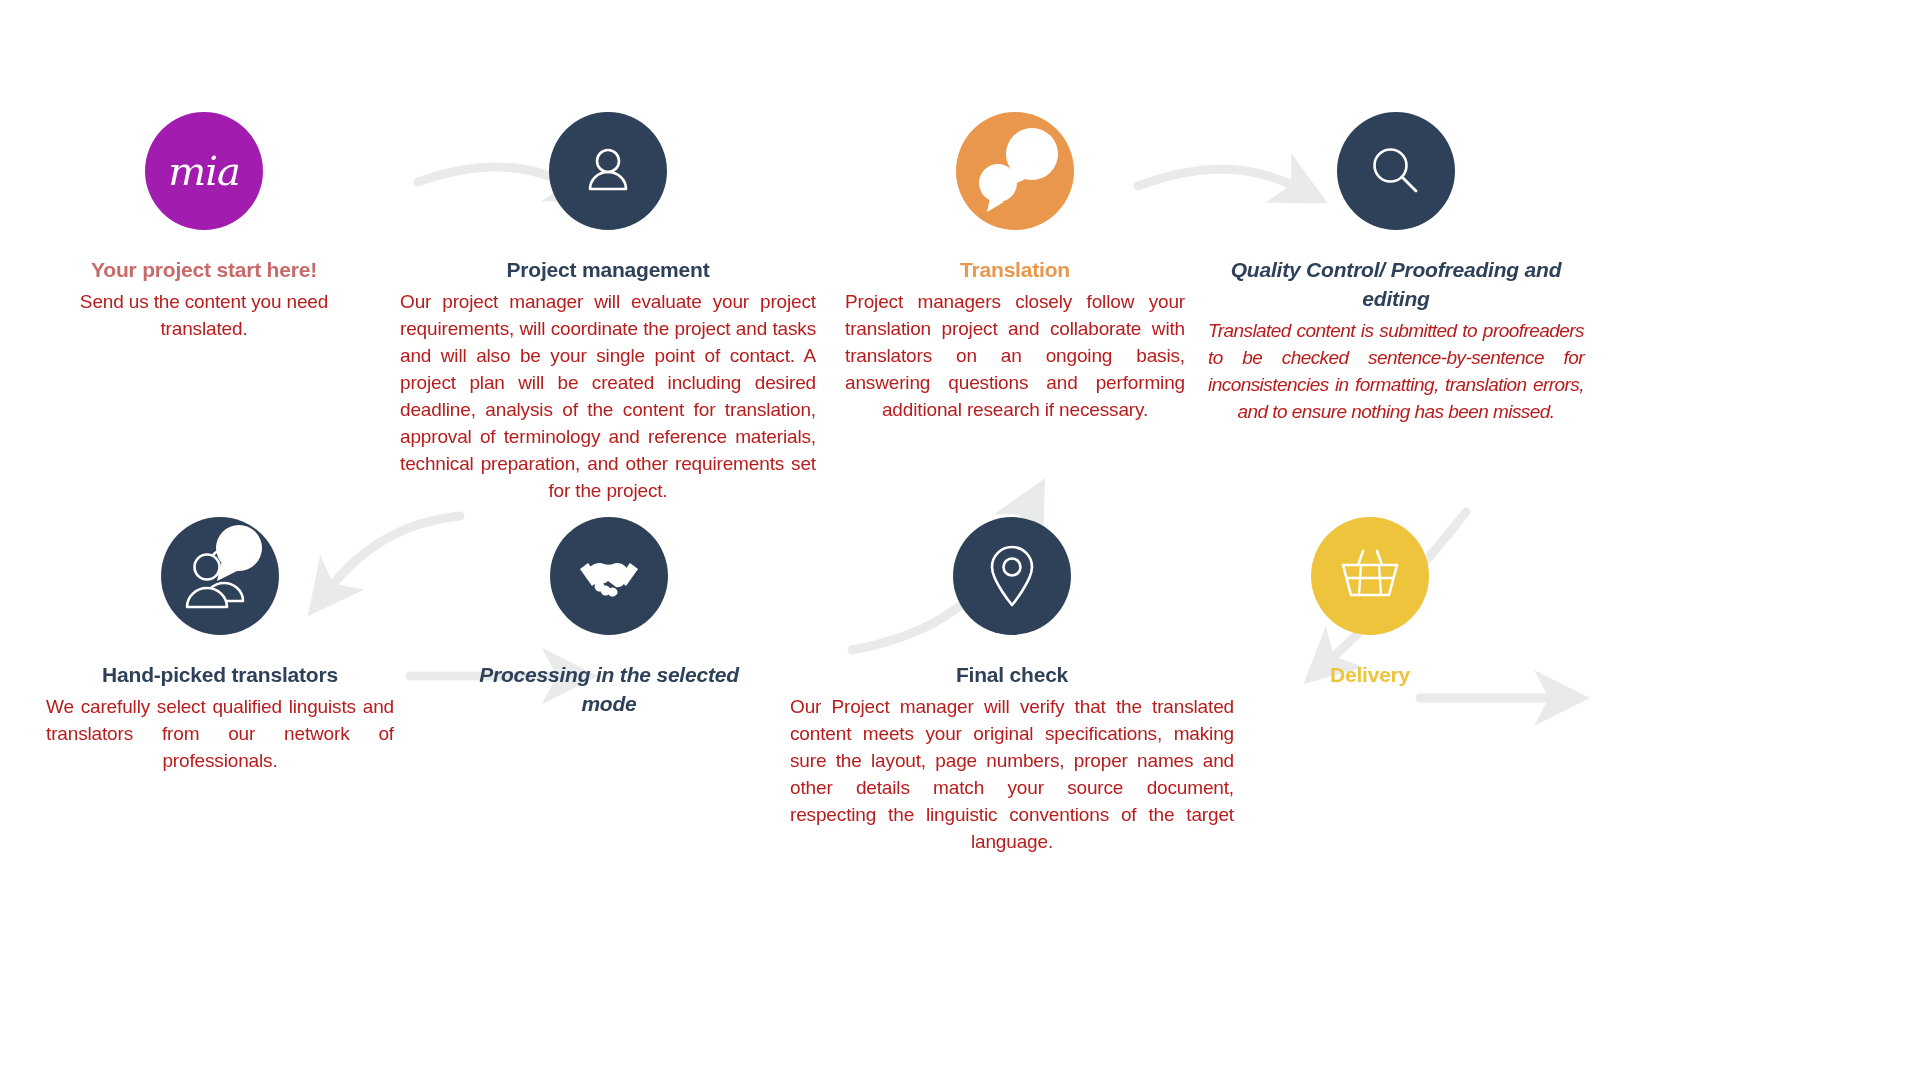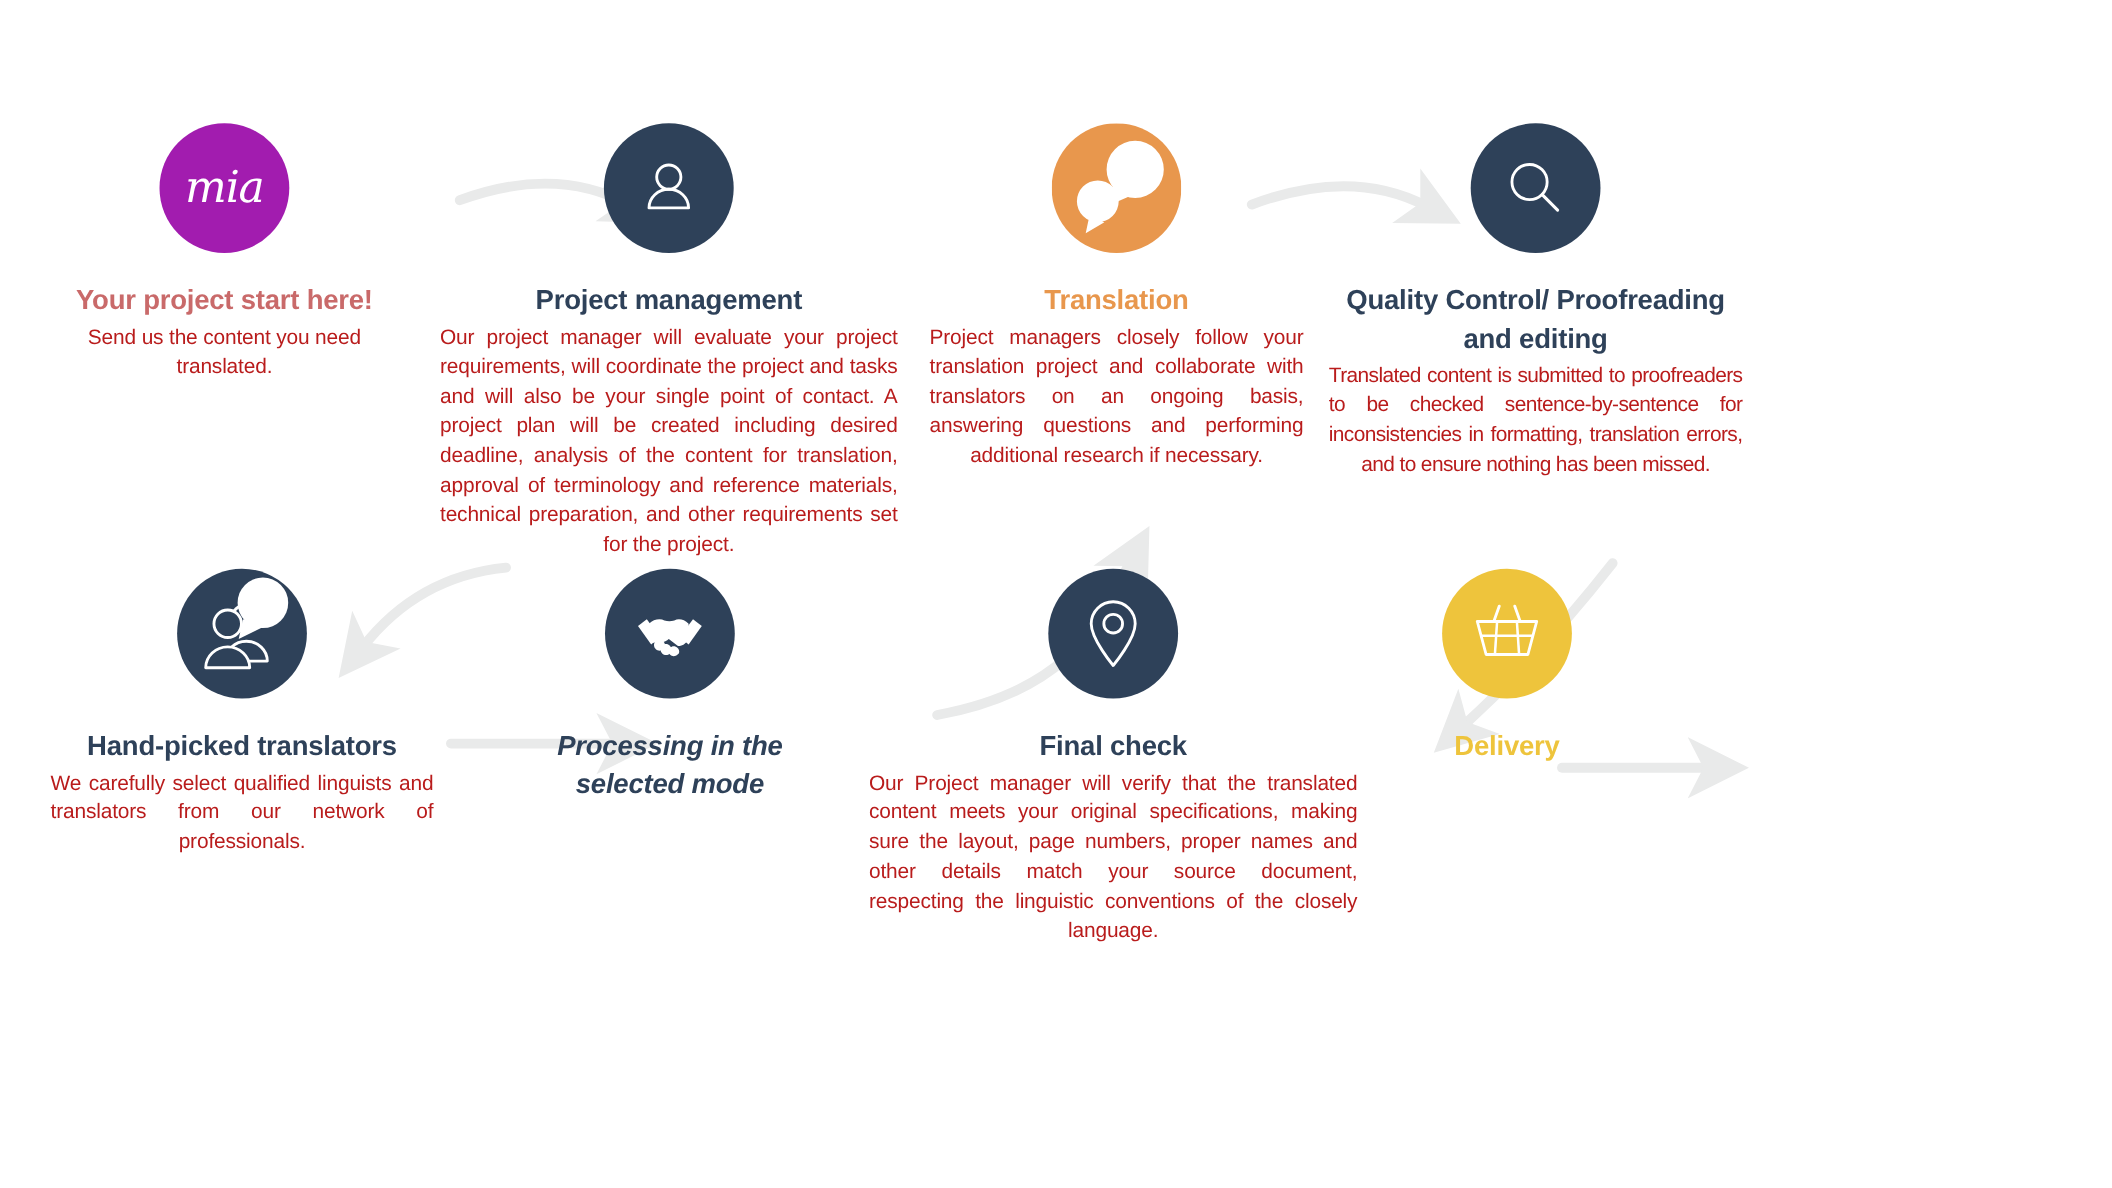--- a/index.html
+++ b/index.html
@@ -49,21 +49,21 @@
     justify-content: center;
     flex: 0 0 auto;
   }
 
   .text-block {
     margin-top: 26px;
     width: 100%;
   }
 
   .step-title {
-    font-size: 25px;
+    font-size: 21px;
     font-weight: bold;
     line-height: 1.38;
     text-align: center;
     letter-spacing: -0.2px;
     margin: 0 0 4px 0;
   }
 
   .step-body {
     font-size: 19px;
     line-height: 1.42;
@@ -78,21 +78,21 @@
     text-align-last: center;
   }
   .step-body.tight {
     letter-spacing: -0.55px;
   }
 
   
   #step-1 { left: 36px;   top: 112px; width: 336px; }
   #step-2 { left: 400px;  top: 112px; width: 416px; }
   #step-3 { left: 845px;  top: 112px; width: 340px; }
-  #step-4 { left: 1208px; top: 112px; width: 376px; }
+  #step-4 { left: 1208px; top: 112px; width: 376px; font-style: italic; }
 
   
   #step-5 { left: 30px;   top: 517px; width: 348px; margin-left: 16px; }
   #step-6 { left: 455px;  top: 517px; width: 308px; font-style: italic; }
   #step-7 { left: 790px;  top: 517px; width: 444px; }
   #step-8 { left: 1255px; top: 517px; width: 230px; }
 
   .logo-text {
     color: #ffffff;
     font-family: "DejaVu Serif", serif;
@@ -239,21 +239,21 @@
 
   <div class="step" id="step-7">
     <div class="icon-circle" style="background:#2e4159;">
       <svg width="56" height="66" viewBox="0 0 56 66">
         <path d="M28,62 C28,62 48,38 48,24 A20,20 0 1 0 8,24 C8,38 28,62 28,62 Z" fill="none" stroke="#ffffff" stroke-width="2.6" stroke-linejoin="round"></path>
         <circle cx="28" cy="24" r="8.5" fill="none" stroke="#ffffff" stroke-width="2.6"></circle>
       </svg>
     </div>
     <div class="text-block">
       <p class="step-title" style="color:#2e4159;">Final check</p>
-      <p class="step-body">Our Project manager will verify that the translated content meets your original specifications, making sure the layout, page numbers, proper names and other details match your source document, respecting the linguistic conventions of the closely language.</p>
+      <p class="step-body">Our Project manager will verify that the translated content meets your original specifications, making sure the layout, page numbers, proper names and other details match your source document, respecting the linguistic conventions of the target language.</p>
     </div>
   </div>
 
   <div class="step" id="step-8">
     <div class="icon-circle" style="background:#eec43c;">
       <svg width="66" height="58" viewBox="0 0 66 58">
 
         <path d="M21,18 L26,4" fill="none" stroke="#ffffff" stroke-width="2.6" stroke-linecap="round"></path>
         <path d="M45,18 L40,4" fill="none" stroke="#ffffff" stroke-width="2.6" stroke-linecap="round"></path>
 

